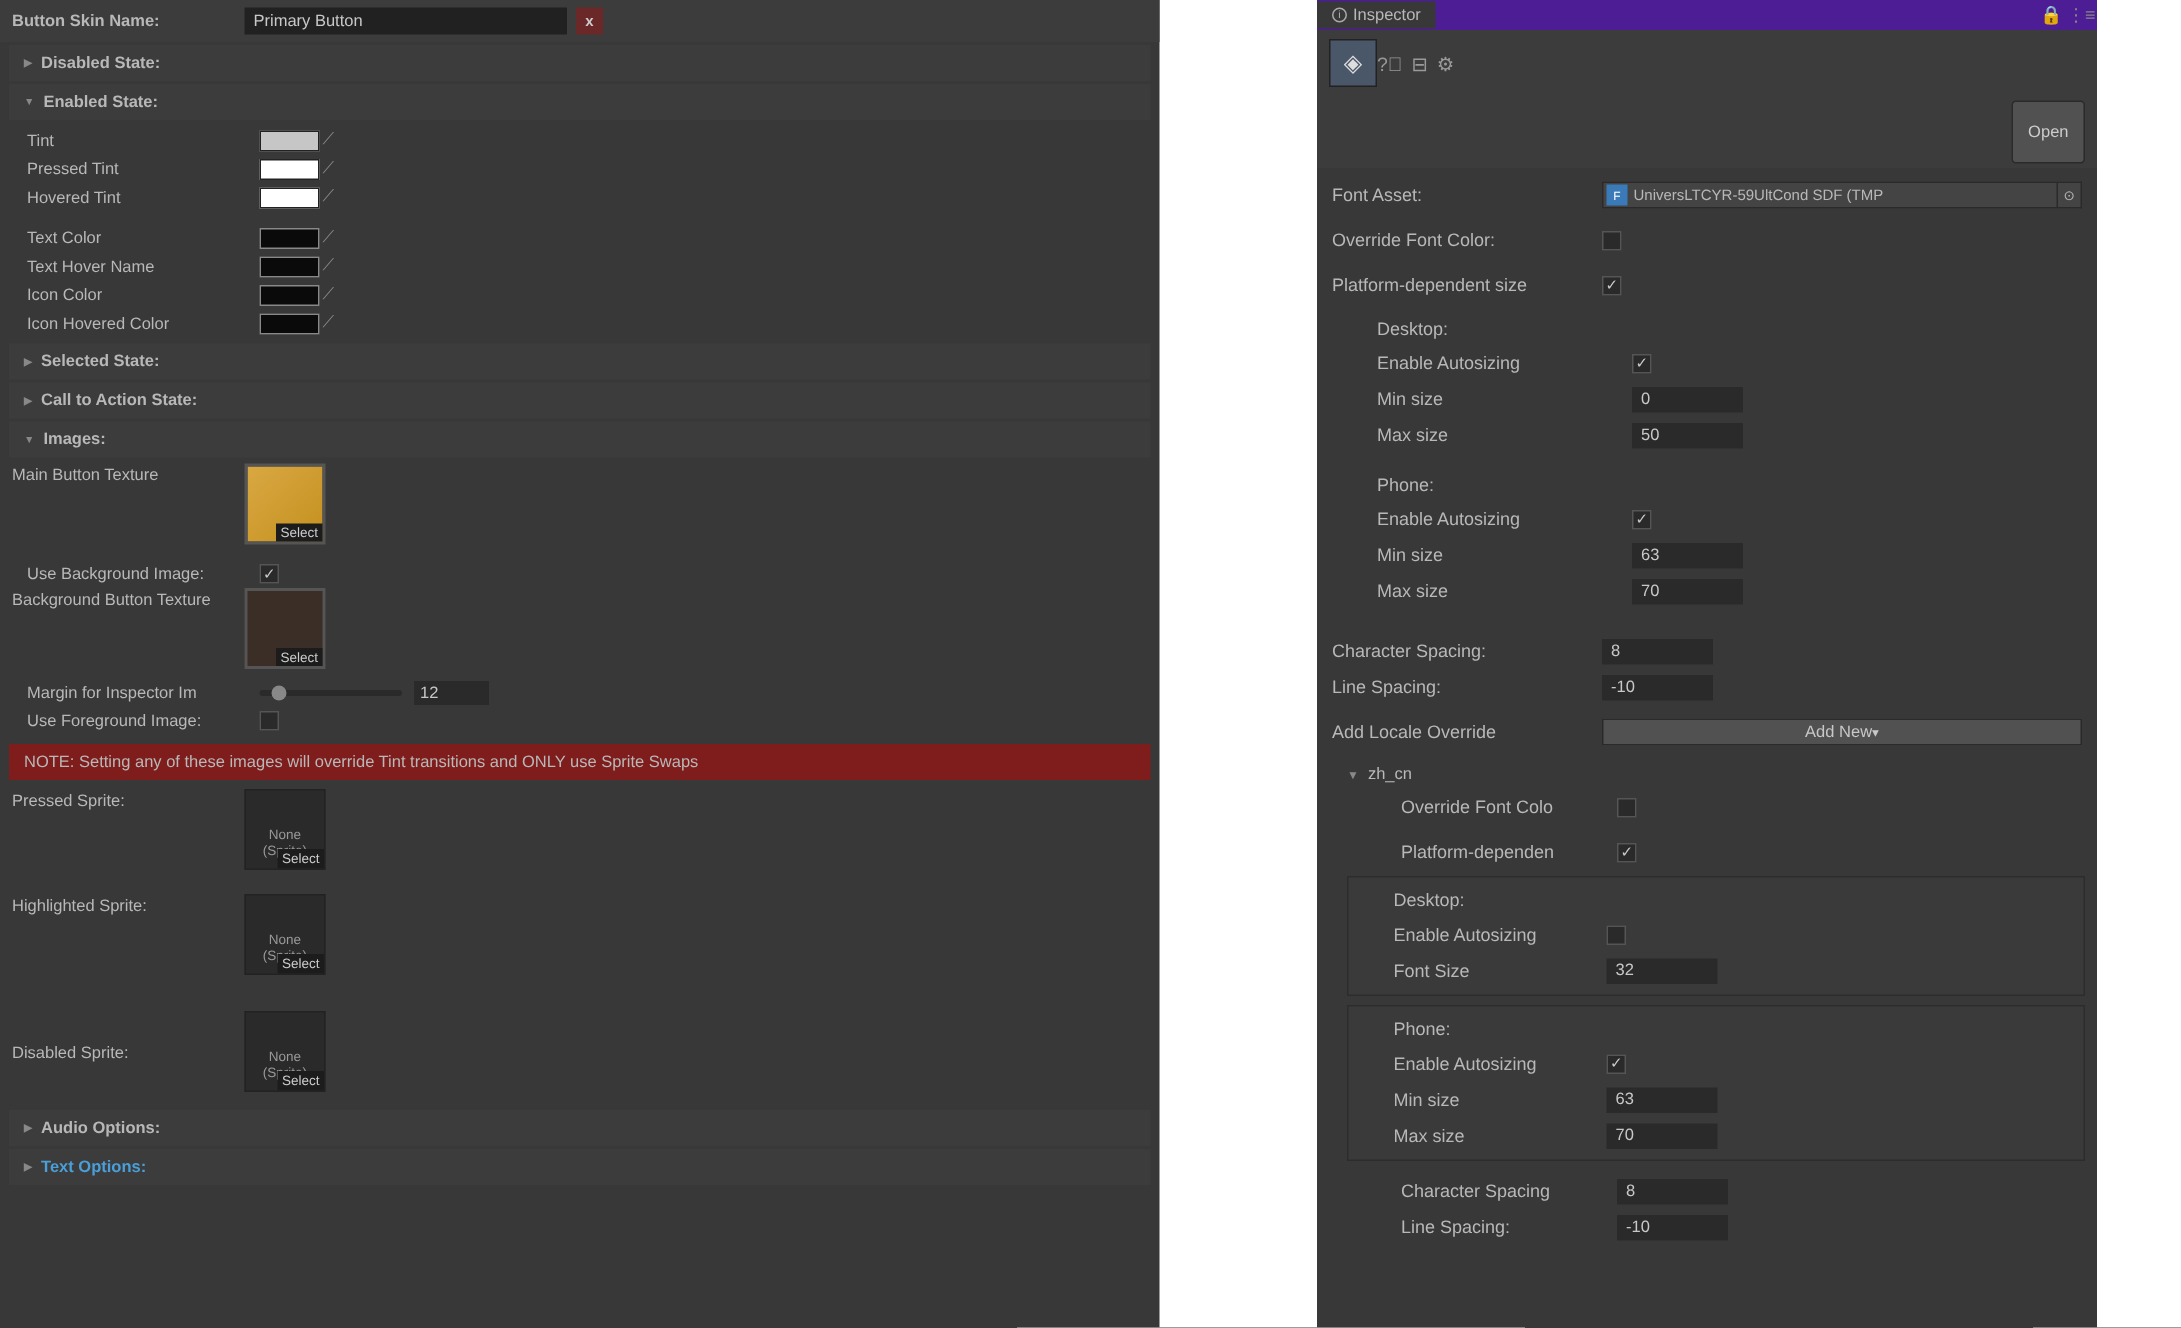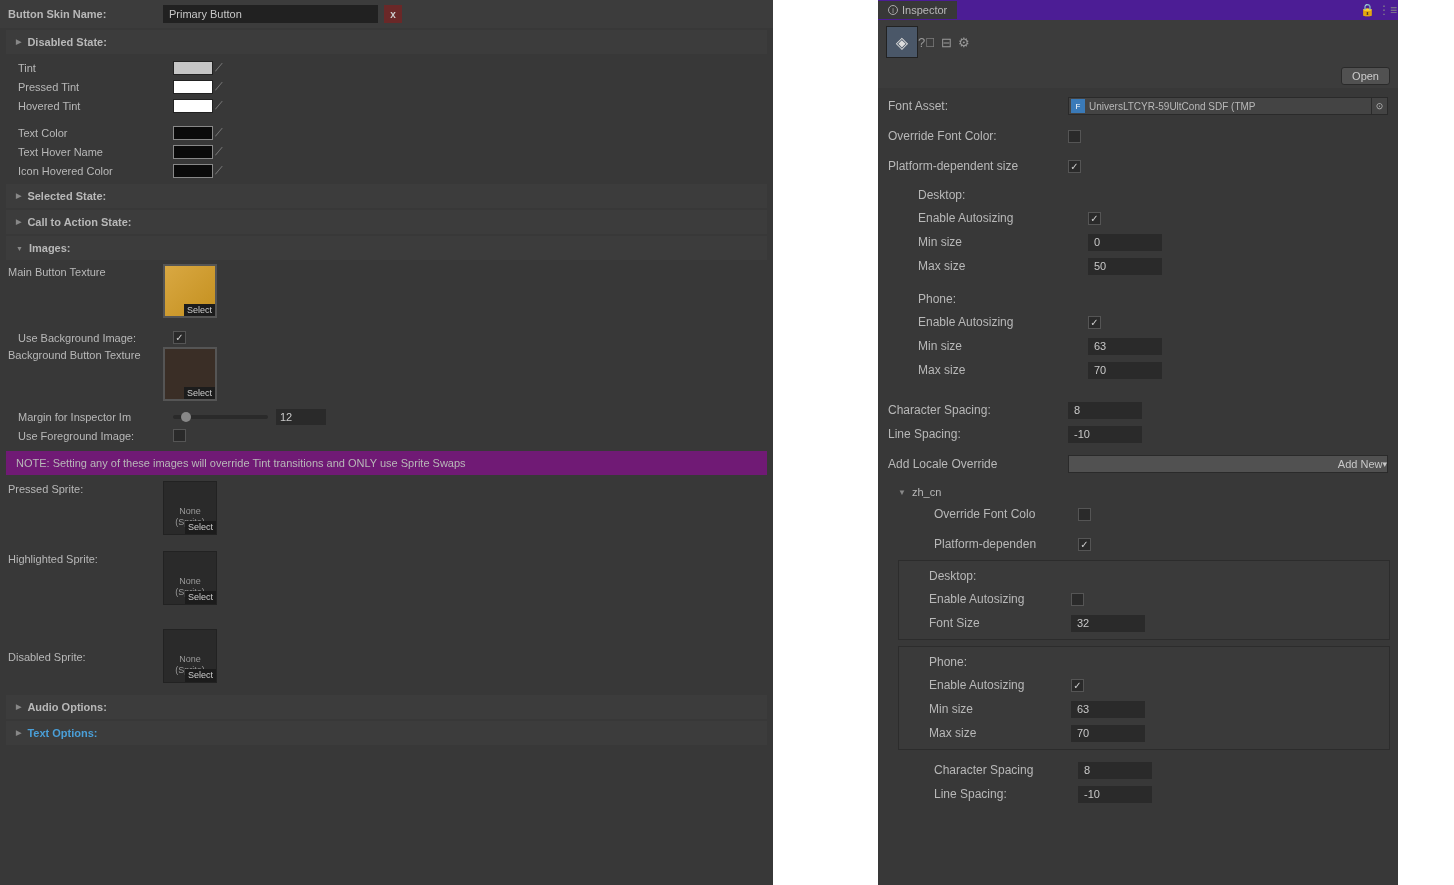--- a/index.html
+++ b/index.html
@@ -132,21 +132,21 @@
 }
 .num-input {
   background: #2a2a2a;
   color: #c8c8c8;
   border: none;
   width: 50px; height: 16px;
   padding: 1px 4px;
   font-size: 11px;
 }
 .note-box {
-  background: #701a75;
+  background: #7f1d1d;
   margin: 4px 6px;
   padding: 6px 10px;
 }
 .sprite-box {
   width: 54px; height: 54px;
   background: #2a2a2a;
   border: 1px solid #222;
   position: relative;
   font-size: 9px;
   color: #999;
@@ -209,21 +209,21 @@
 .obj-name {
   font-size: 13px;
   margin-left: 12px;
   flex: 1;
 }
 .open-btn {
   background: #515151;
   color: #ccc;
   border: 1px solid #2a2a2a;
   border-radius: 3px;
-  padding: 2px 10px;
+  padding: 14px 10px;
   font-size: 11px;
   cursor: pointer;
 }
 .insp-body { padding: 6px 10px; }
 .insp-row {
   display: flex;
   align-items: center;
   height: 24px;
 }
 .insp-label { width: 180px; font-size: 12px; }
@@ -271,26 +271,26 @@
   border: none;
   width: 74px; height: 17px;
   padding: 1px 6px;
   font-size: 11px;
 }
 .dropdown {
   background: #515151;
   border: 1px solid #2a2a2a;
   height: 18px;
   width: 320px;
-  padding: 1px 0;
+  padding: 1px 24px;
   font-size: 11px;
   color: #c8c8c8;
   display: flex;
   align-items: center;
-  justify-content: flex-end;
+  justify-content: center;
   cursor: pointer;
 }
 .dropdown::after { content: "▾"; font-size: 9px; }
 .foldout {
   margin: 4px 8px 2px 20px;
   display: flex;
   align-items: center;
   cursor: pointer;
 }
 .foldout::before { content: "▼"; font-size: 8px; margin-right: 6px; color: #888; }
@@ -326,20 +326,21 @@
 
 <div class="left-panel">
   <div class="header-row">
     <span class="label">Button Skin Name:</span>
     <input class="text-input" value="Primary Button" style="">
     <span class="x-btn">x</span>
   </div>
 
   <div class="section-header collapsed">Disabled State:</div>
 
+  <div class="section-header expanded">Enabled State:</div>
   <div class="section-body">
     <div class="row">
         <span class="label">Tint</span>
         <span class="color-swatch" style="background:#c6c6c6"></span>
         <span class="eyedropper"></span>
       </div>
     <div class="row">
         <span class="label">Pressed Tint</span>
         <span class="color-swatch" style="background:#fff"></span>
         <span class="eyedropper"></span>
@@ -350,20 +351,25 @@
         <span class="eyedropper"></span>
       </div>
     <div style="height:8px"></div>
     <div class="row">
         <span class="label">Text Color</span>
         <span class="color-swatch" style="background:#0a0a0a;border:1px solid #888"></span>
         <span class="eyedropper"></span>
       </div>
     <div class="row">
         <span class="label">Text Hover Name</span>
+        <span class="color-swatch" style="background:#0a0a0a;border:1px solid #888"></span>
+        <span class="eyedropper"></span>
+      </div>
+    <div class="row">
+        <span class="label">Icon Color</span>
         <span class="color-swatch" style="background:#0a0a0a;border:1px solid #888"></span>
         <span class="eyedropper"></span>
       </div>
     <div class="row">
         <span class="label">Icon Hovered Color</span>
         <span class="color-swatch" style="background:#0a0a0a;border:1px solid #888"></span>
         <span class="eyedropper"></span>
       </div>
   </div>
 

